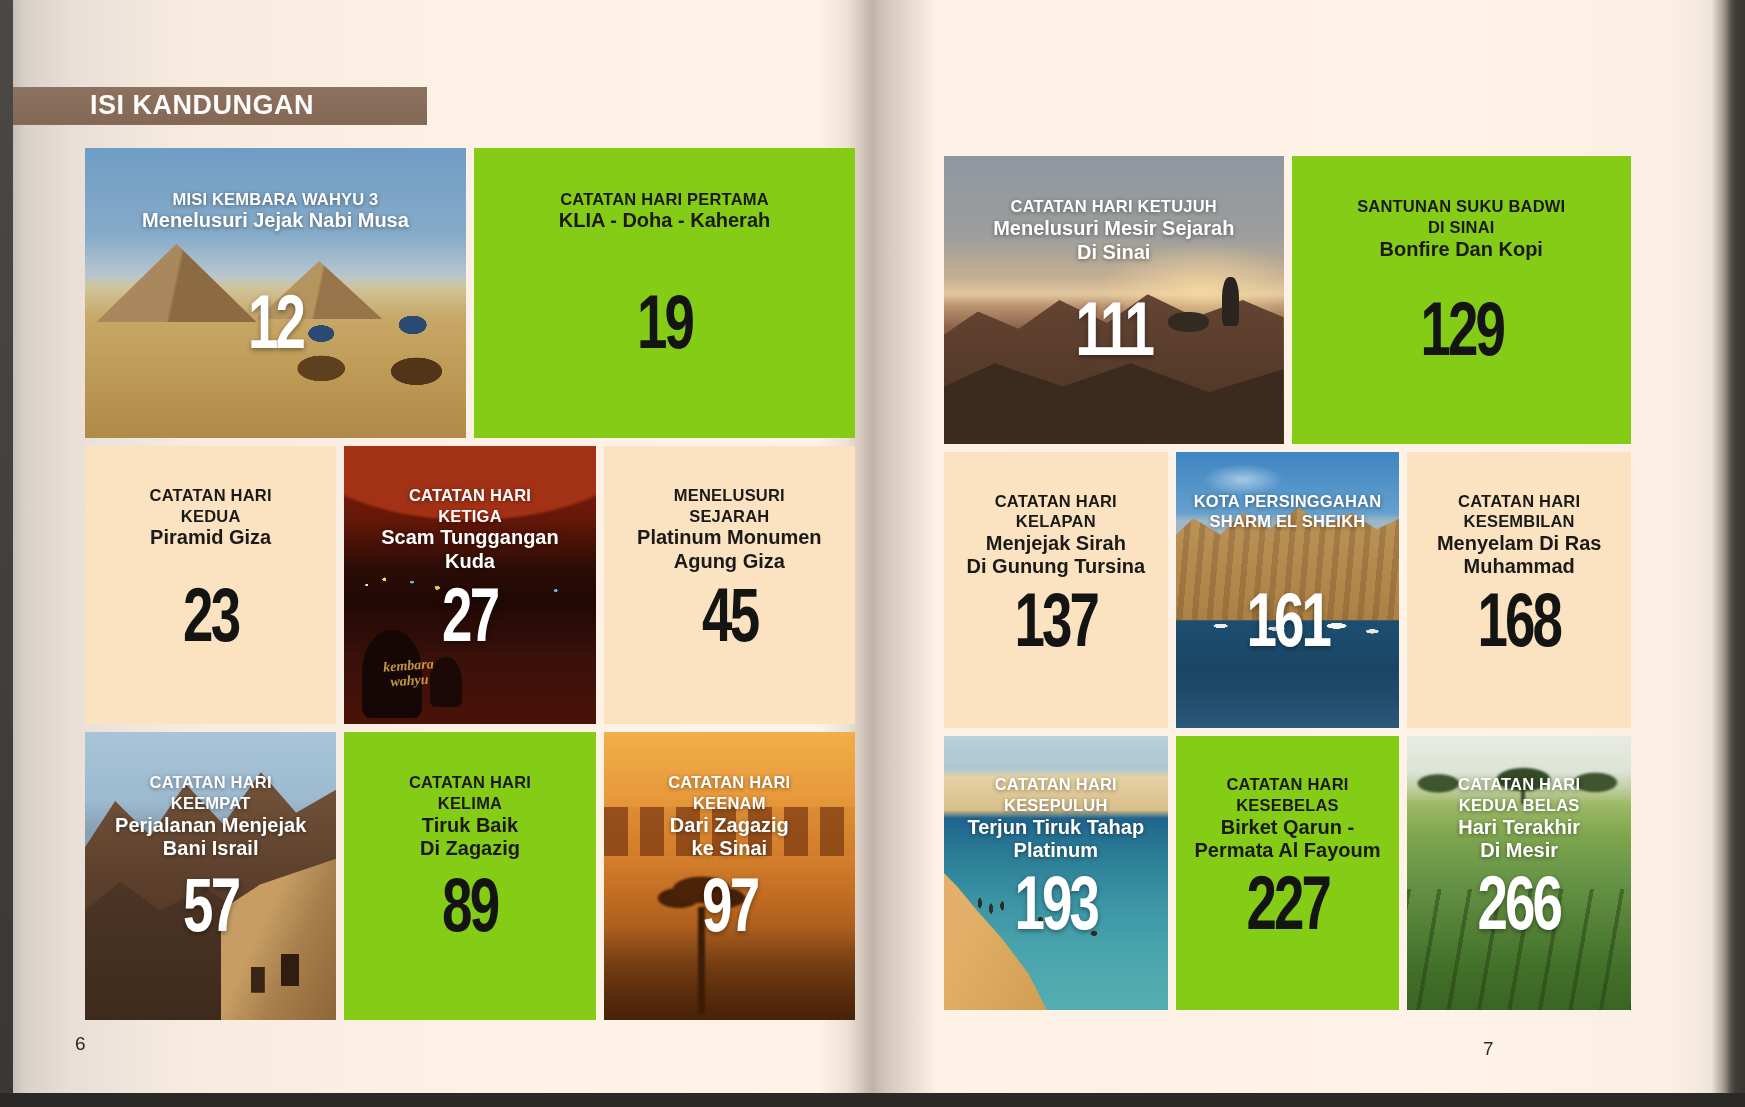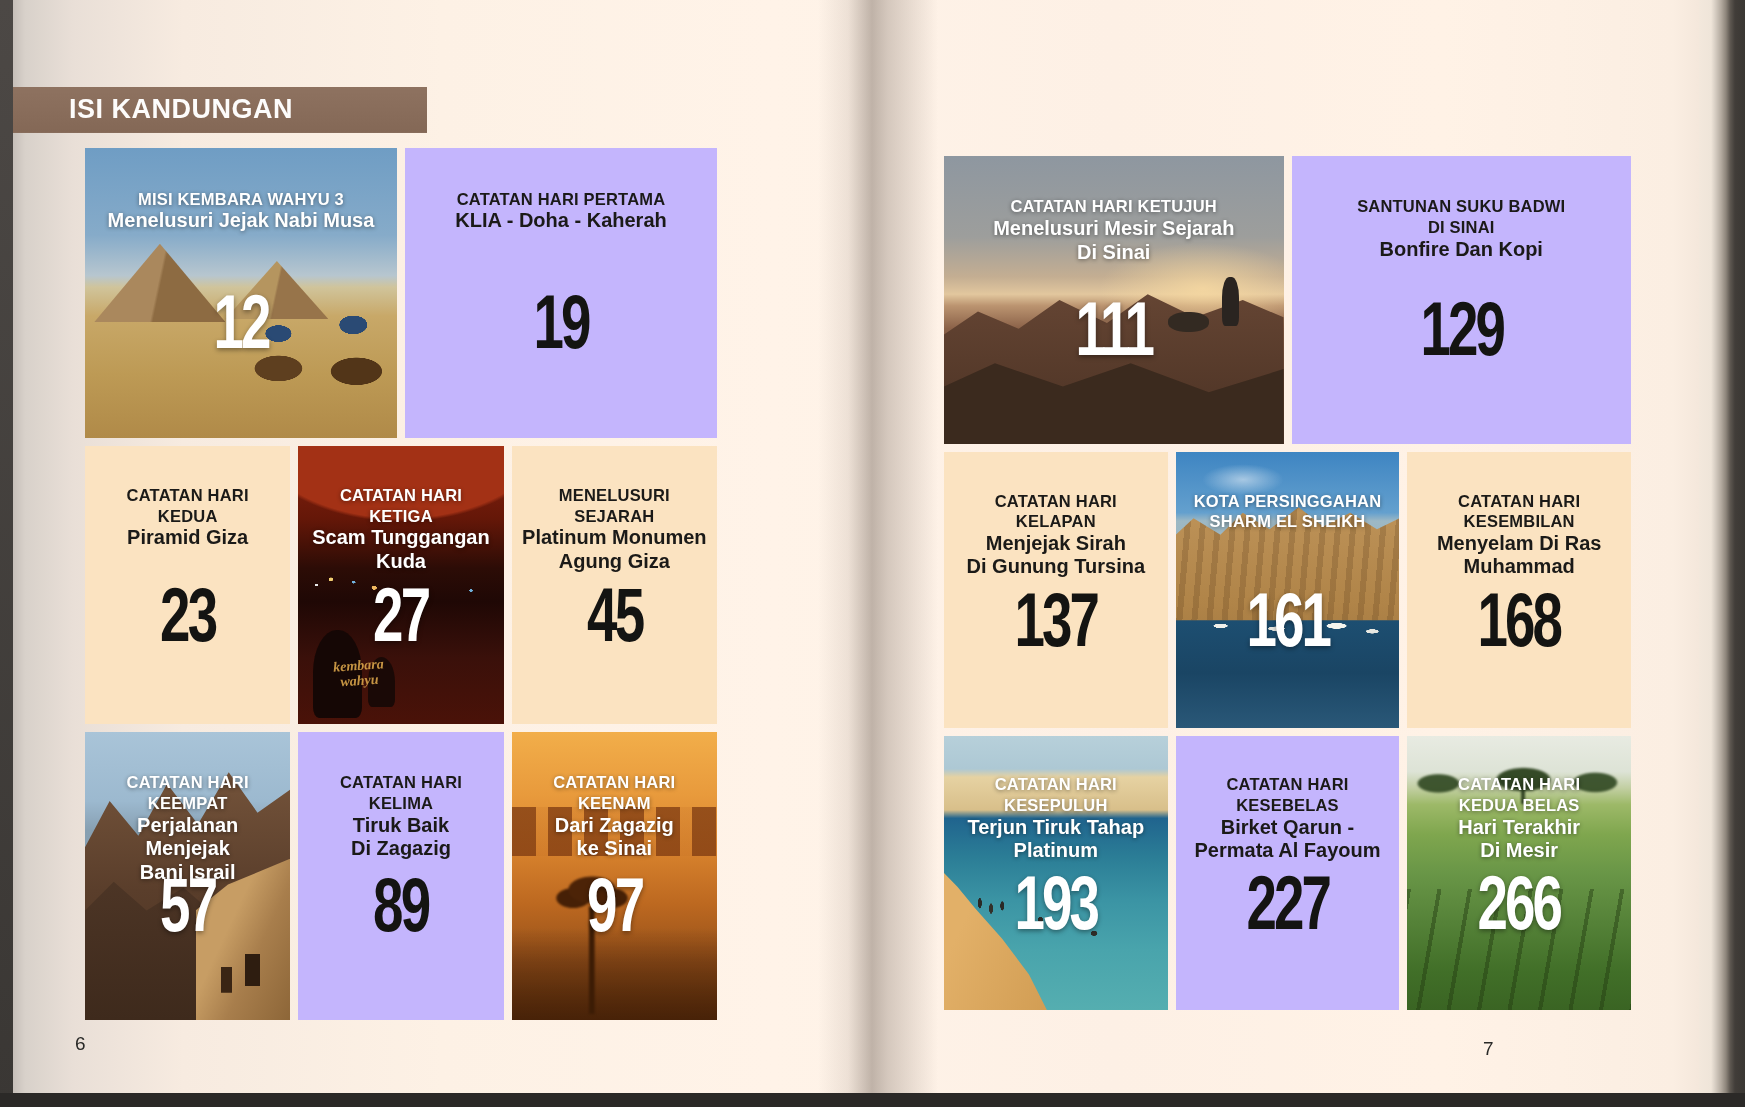--- a/index.html
+++ b/index.html
@@ -18,43 +18,43 @@
   .fold-shadow{position:absolute;left:818px;top:0;width:120px;height:1094px;pointer-events:none;
     background:linear-gradient(to right,rgba(110,96,86,0) 0%,rgba(110,96,86,.12) 25%,
       rgba(104,90,80,.42) 45%,rgba(104,90,80,.28) 58%,rgba(110,96,86,0) 100%);}
   .page-edges{position:absolute;right:0;top:0;width:46px;height:1094px;
     background:linear-gradient(to right,
       #f3e8dc 0px,#efe5d9 12px,#d8cfc4 16px,#b4aba0 22px,#8d857b 27px,
       #5f5952 31px,#413d39 36px,#3a3733 46px);}
   .bottom-edge{position:absolute;left:0;bottom:0;width:1745px;height:14px;background:#2b2927;}
 
   
-  .banner{position:absolute;left:13px;top:87px;width:414px;height:46px;
+  .banner{position:absolute;left:13px;top:87px;width:414px;height:38px;
     background:linear-gradient(to bottom,#8e7260,#846856);
     border-bottom:1px solid #6e564628;
-    display:flex;align-items:center;padding-left:56px;box-sizing:border-box;}
+    display:flex;align-items:center;padding-left:77px;box-sizing:border-box;}
   .banner-title{color:#fdfcfb;font-size:27px;font-weight:bold;letter-spacing:.5px;}
 
   
   .page-grid{position:absolute;display:grid;grid-template-columns:repeat(6,1fr);gap:8px;}
-  .left-grid{left:85px;top:148px;width:632px;grid-template-rows:290px 278px 288px;}
+  .left-grid{left:85px;top:148px;width:770px;grid-template-rows:290px 278px 288px;}
   .right-grid{left:944px;top:156px;width:687px;grid-template-rows:288px 276px 274px;}
   .span3{grid-column:span 3;}
   .span2{grid-column:span 2;}
 
   
   .cell{position:relative;overflow:hidden;}
   .cell-content{position:absolute;inset:0;z-index:5;text-align:center;}
   .cell-text{position:absolute;top:14%;left:8px;right:8px;}
   .cell-title{font-size:16.5px;font-weight:bold;line-height:1.25;white-space:pre-line;letter-spacing:.2px;}
   .cell-subtitle{font-size:20px;font-weight:bold;line-height:1.18;white-space:pre-line;}
   .cell-num{position:absolute;top:47%;left:0;right:0;
     font-size:76px;font-weight:bold;line-height:1;letter-spacing:-4px;
     transform:scaleX(.72);transform-origin:center;}
-  .plain-light{background:#c4b5fd;}
+  .plain-light{background:#84cc16;}
   .plain-peach{background:#fbe3c1;}
   .plain-light .cell-title,.plain-peach .cell-title,
   .plain-light .cell-subtitle,.plain-peach .cell-subtitle{color:#1b1a18;}
   .plain-light .cell-num,.plain-peach .cell-num{color:#141412;}
   .photo .cell-title,.photo .cell-subtitle{color:#ffffff;text-shadow:0 1px 4px rgba(0,0,0,.45);}
   .photo .cell-num{color:#ffffff;text-shadow:0 2px 6px rgba(0,0,0,.4);}
   .photo-bg{position:absolute;inset:0;z-index:1;}
   .deco{position:absolute;z-index:2;}
 
   

